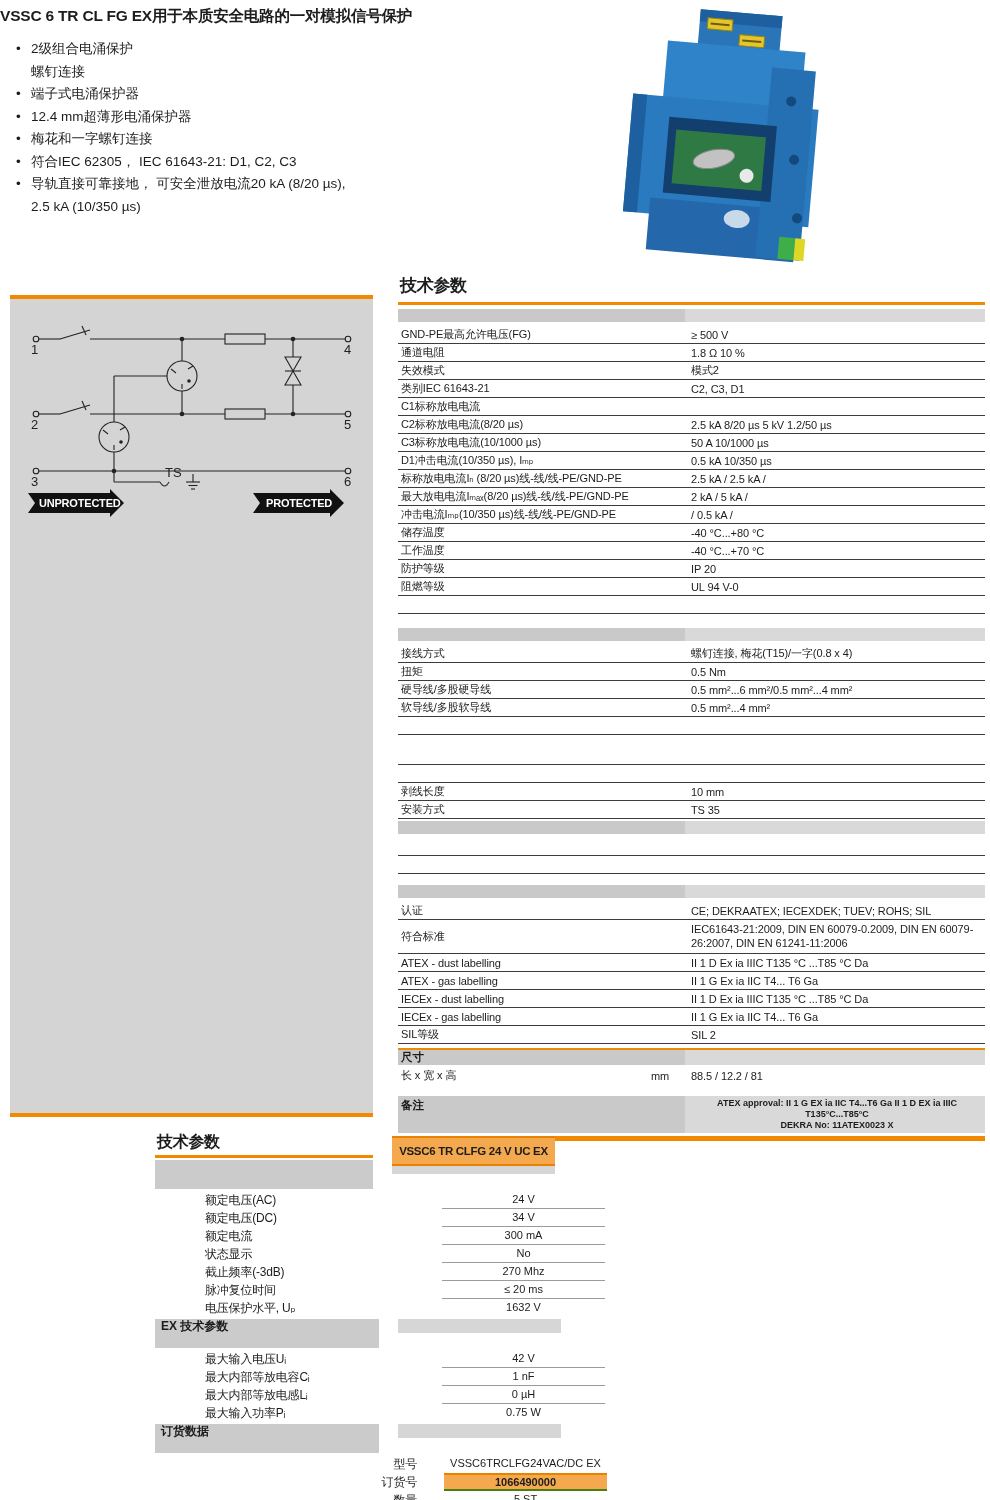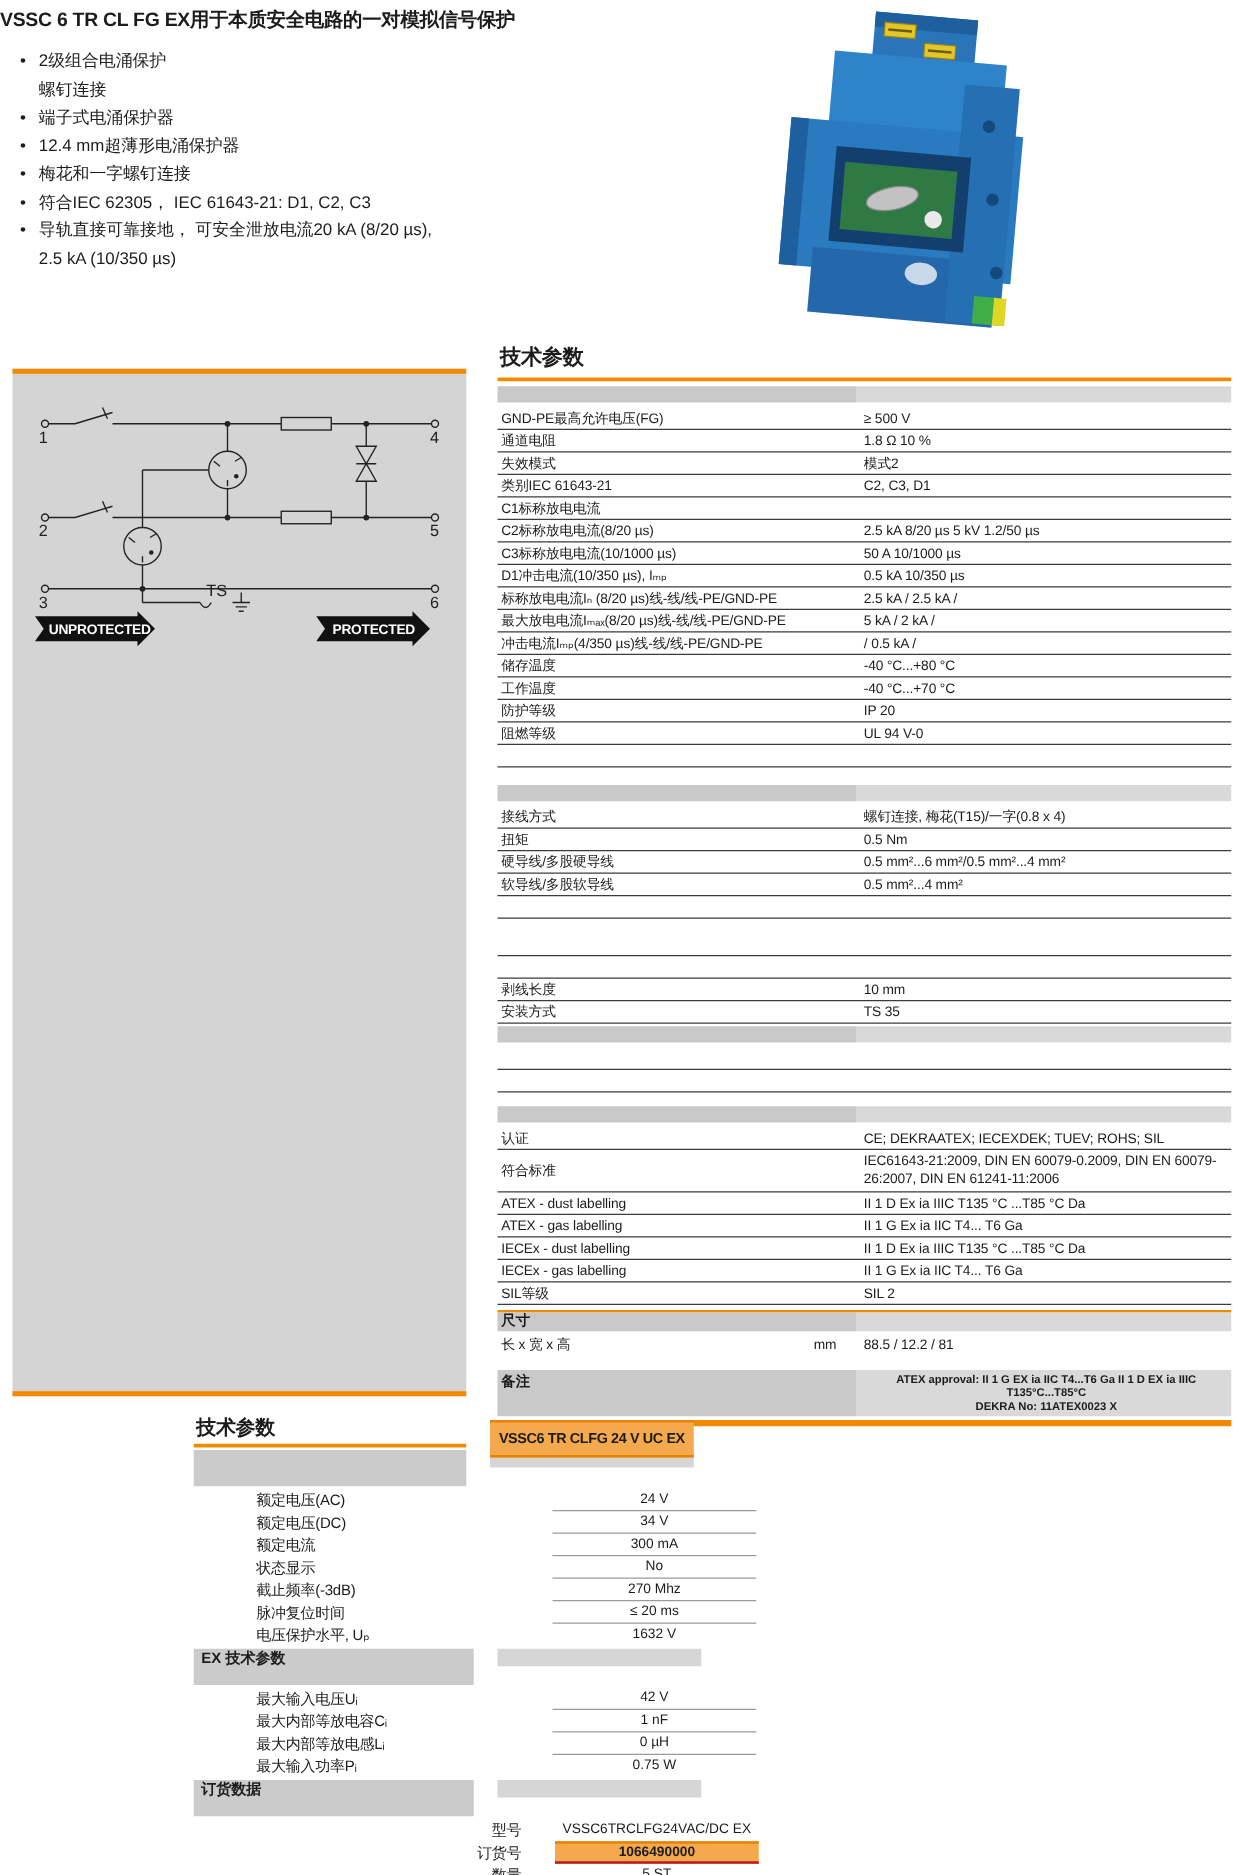--- a/index.html
+++ b/index.html
@@ -60,21 +60,21 @@
   .vgapcol{width:19px;flex:0 0 19px;}
   .vright{width:163px;flex:0 0 163px;}
   .vr{height:18px;}
   .vlab{font-size:12px;line-height:18px;padding-left:6px;letter-spacing:-0.2px;margin-left:44px;}
   .ra .vlab{text-align:right;padding-right:8px;padding-left:0;}
   .vval{height:17px;line-height:17px;border-bottom:1px solid #9b9b9b;font-size:11px;text-align:center;}
   .last .vval{border-bottom-color:transparent;}
   .gbar{background:#cbcbcb;height:29px;margin:2px 0;}
   .gbarl{background:#d6d6d6;height:14px;margin:2px 0;}
   .sec{font-weight:bold;font-size:12px;line-height:14px;padding-left:6px;}
-  .ocell{background:#f5a94f;border-top:2px solid #e88200;border-bottom:2px solid #b91c1c;height:14px;line-height:14px;
+  .ocell{background:#f5a94f;border-top:2px solid #e88200;border-bottom:2px solid #4d7c0f;height:14px;line-height:14px;
          font-weight:bold;font-size:11px;text-align:center;margin:0;}
   .t24{height:24px !important;line-height:24px;}
   .vremark .vleft{display:flex;justify-content:space-between;align-items:center;font-size:12px;padding:0 8px 0 6px;}
   .vremark .rl{font-weight:bold;}
   .vremark .rv{font-size:9.5px;font-weight:bold;padding-left:8px;text-align:left;}
   .vgap{width:100%;}
 </style>
 </head>
 <body>
 
@@ -256,24 +256,24 @@
       <div class="srow">
         <span class="lab">D1冲击电流(10/350 µs), Iₘₚ</span>
         <span class="val">0.5 kA 10/350 µs</span>
       </div>
       <div class="srow">
         <span class="lab">标称放电电流Iₙ (8/20 µs)线-线/线-PE/GND-PE</span>
         <span class="val">2.5 kA  / 2.5 kA  /</span>
       </div>
       <div class="srow">
         <span class="lab">最大放电电流Iₘₐₓ(8/20 µs)线-线/线-PE/GND-PE</span>
-        <span class="val">5 kA  / 2 kA  /</span>
-      </div>
-      <div class="srow">
-        <span class="lab">冲击电流Iₘₚ(4/350 µs)线-线/线-PE/GND-PE</span>
+        <span class="val">2 kA  / 5 kA  /</span>
+      </div>
+      <div class="srow">
+        <span class="lab">冲击电流Iₘₚ(10/350 µs)线-线/线-PE/GND-PE</span>
         <span class="val"> / 0.5 kA  /</span>
       </div>
       <div class="srow">
         <span class="lab">储存温度</span>
         <span class="val">-40 °C...+80 °C</span>
       </div>
       <div class="srow">
         <span class="lab">工作温度</span>
         <span class="val">-40 °C...+70 °C</span>
       </div>

